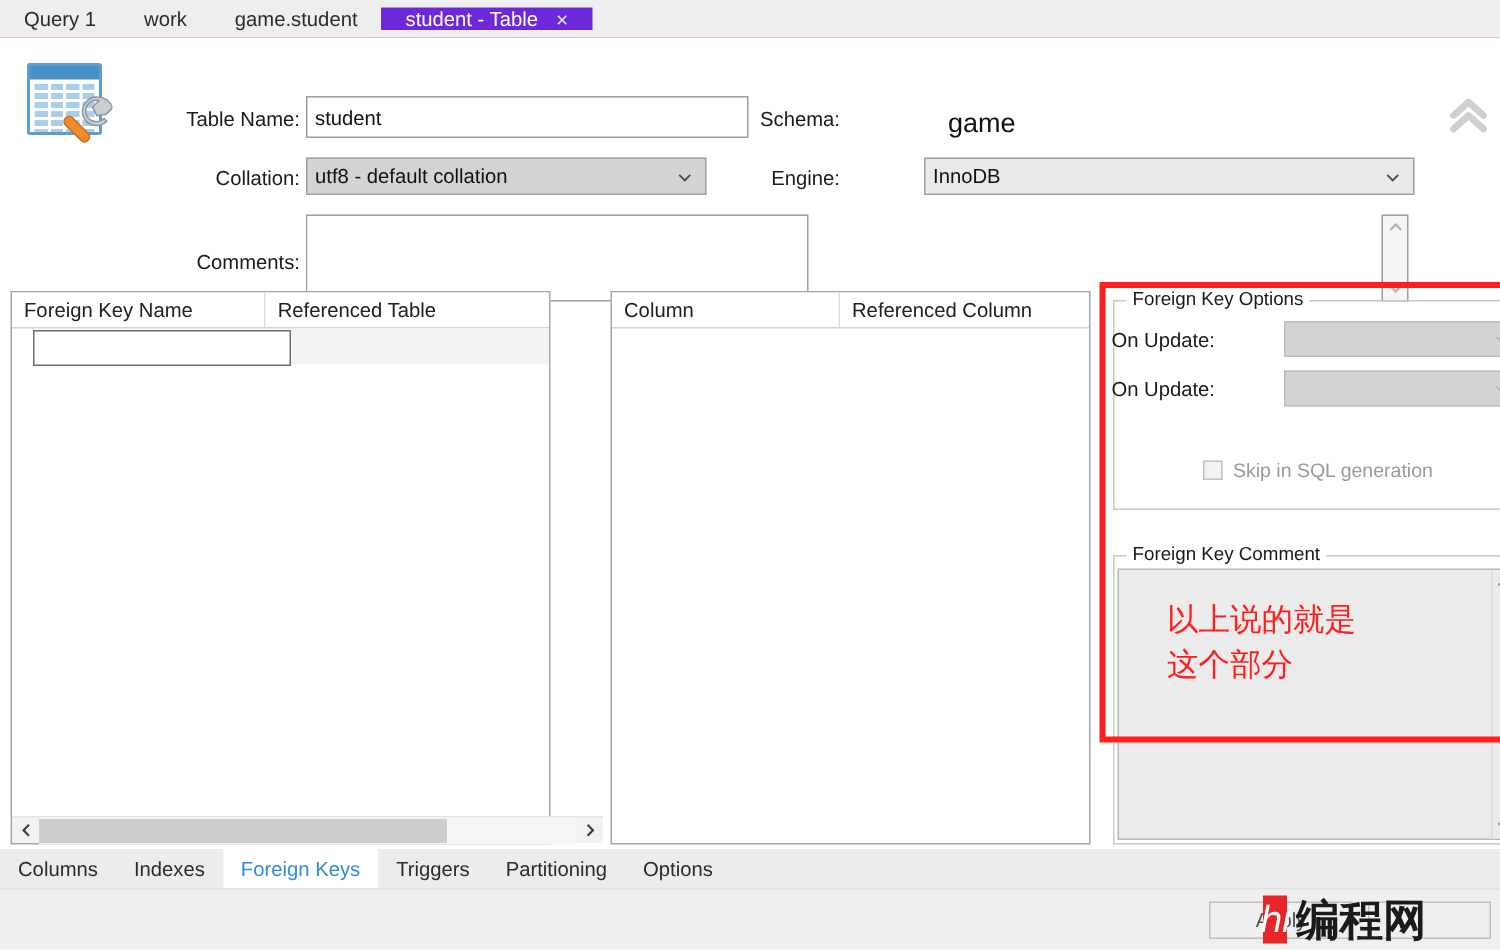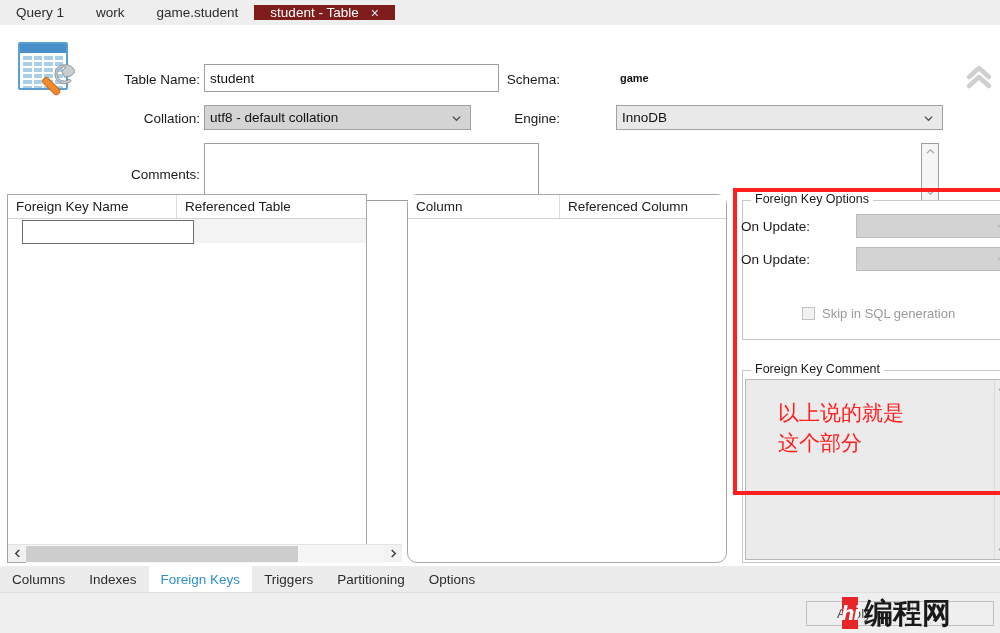--- a/index.html
+++ b/index.html
@@ -38,21 +38,21 @@
     align-items: center;
     justify-content: center;
     padding: 0 16px;
     font-size: 13.5px;
     color: #2b2b2b;
     background: #eeeeee;
     cursor: default;
     white-space: nowrap;
   }
   .tab.active {
-    background: #7f1d1d;
+    background: #6d28d9;
     color: #ffffff;
   }
   .tab-close {
     margin-left: 12px;
     font-size: 14px;
     color: #d8ecf9;
     line-height: 1;
   }
   .tabstrip-fill {
     flex: 1 1 auto;
@@ -162,23 +162,24 @@
     border-left: 1px solid #e2e2e2;
     display: flex;
     flex-direction: column;
     justify-content: space-between;
     align-items: center;
     padding: 3px 0;
     box-sizing: border-box;
   }
   .schema-val {
     position: absolute;
-    font-size: 11px;
-    font-weight: bold;
+    font-size: 18px;
+    font-weight: normal;
     color: #111111;
+    margin-left: 12px;
   }
   .collapse-btn {
     position: absolute;
     left: 963px; top: 38px;
     width: 32px; height: 28px;
     cursor: pointer;
   }
 
   
   .panel {
@@ -394,23 +395,23 @@
     gap: 6px;
     z-index: 50;
   }
   .wm-logo {
     width: 16px; height: 32px;
     background: #e8262a;
     display: flex;
     align-items: center;
     justify-content: center;
     color: #ffffff;
-    font-size: 19px;
+    font-size: 24px;
     font-style: italic;
-    font-weight: bold;
+    font-weight: normal;
     font-family: "DejaVu Sans", sans-serif;
     letter-spacing: -1px;
   }
   .wm-text {
     font-family: "DejaVu Sans", sans-serif;
     font-size: 29px;
     font-weight: bold;
     color: #1a1a1a;
     line-height: 1;
     letter-spacing: 0px;
@@ -559,21 +560,21 @@
         <div class="hs-thumb" style="left:0px; width:272px;"></div>
       </div>
       <div class="hs-arrow">
         <svg width="9" height="11" viewBox="0 0 10 12">
             <path d="M3 2 L7 6 L3 10" fill="none" stroke="#3d3d3d" stroke-width="1.6"></path>
           </svg>
       </div>
     </div>
   </div>
 
-  <div class="panel" style="left:407px; top:194px; width:320px; height:369px;border-radius:10px;">
+  <div class="panel" style="left:407px; top:194px; width:320px; height:369px;">
     <div class="list-header">
       <div class="col" style="width:152px;">Column</div>
       <div class="col" style="width:166px;">Referenced Column</div>
     </div>
     <div class="list-body"></div>
   </div>
 
   <div class="group" style="left:742px; top:200px; width:300px; height:140px;">
     <div class="group-line-top" style="width:300px;"></div>
     <div class="group-title">Foreign Key Options</div>

